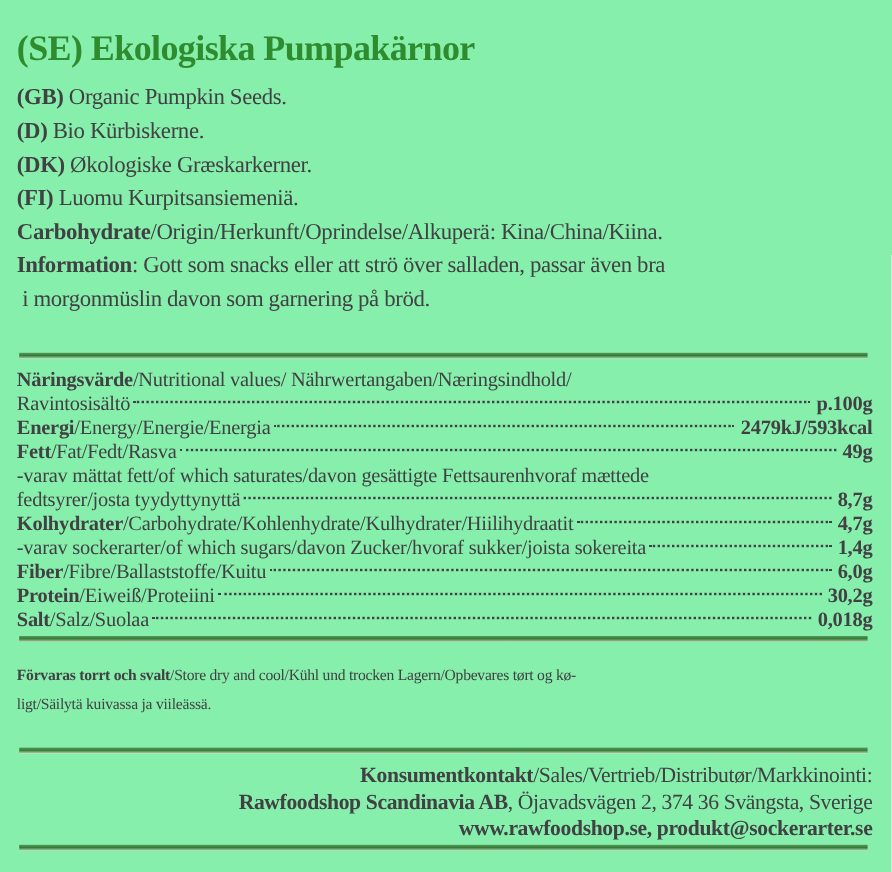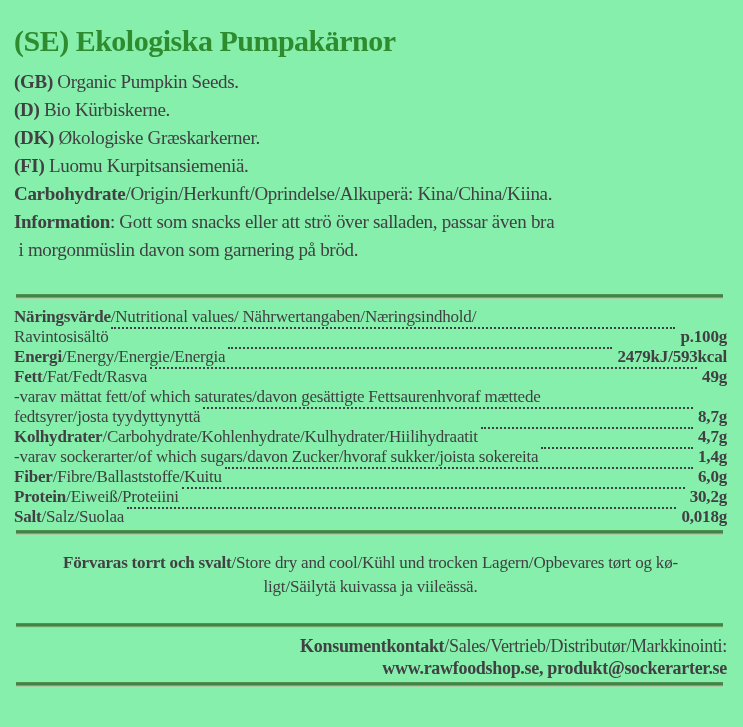--- a/index.html
+++ b/index.html
@@ -31,42 +31,41 @@
     height:5px;
     margin:0 4px 0 2px;
     background:linear-gradient(to bottom,#57975a 0%,#357c38 45%,#7fb27f 78%,#cde3cd 100%);
   }
   .rule-top{margin-top:30px;}
   .rule-nutrition-bottom{margin-top:3px;}
   .rule-contact-top{margin-top:24px;}
   .nutrition{margin-top:8px;}
   .nrow{
     display:flex;
-    align-items:flex-start;
+    align-items:center;
     font-size:17px;
     line-height:20px;
     letter-spacing:-0.2px;
   }
   .nrow .lbl{white-space:pre;}
   .nrow .dots{
     flex:1 1 auto;
     min-width:10px;
     border-bottom:2px dotted #414042;
     margin:0 5px 4px 3px;
   }
   .nrow .value{
     font-weight:bold;
     white-space:nowrap;
   }
   .storage{margin-top:16px;}
   .storage .line{
-    font-size:17px;
+    font-size:13px;
     line-height:24px;
     letter-spacing:-0.2px;
-    text-align:center;
   }
   .contact{
     text-align:right;
     padding:7px 0 3px 0;
   }
   .contact .line{
     font-size:18px;
     line-height:22px;
     letter-spacing:-0.3px;
   }
@@ -147,17 +146,18 @@
 
   <div class="storage" id="storage">
       <div class="line"><span class="b">Förvaras torrt och svalt</span><span>/Store dry and cool/Kühl und trocken Lagern/Opbevares tørt og kø-</span></div>
       <div class="line"><span>ligt/Säilytä kuivassa ja viileässä.</span></div>
     </div>
 
   <div class="rule rule-contact-top"></div>
 
   <div class="contact" id="contact">
       <div class="line"><span class="b">Konsumentkontakt</span><span>/Sales/Vertrieb/Distributør/Markkinointi:</span></div>
+      <div class="line"><span class="b">Rawfoodshop Scandinavia AB</span><span>, Öjavadsvägen 2, 374 36 Svängsta, Sverige</span></div>
       <div class="line"><span class="b">www.rawfoodshop.se, produkt@sockerarter.se</span></div>
     </div>
 
   <div class="rule"></div>
 </div>
 
 </body></html>

